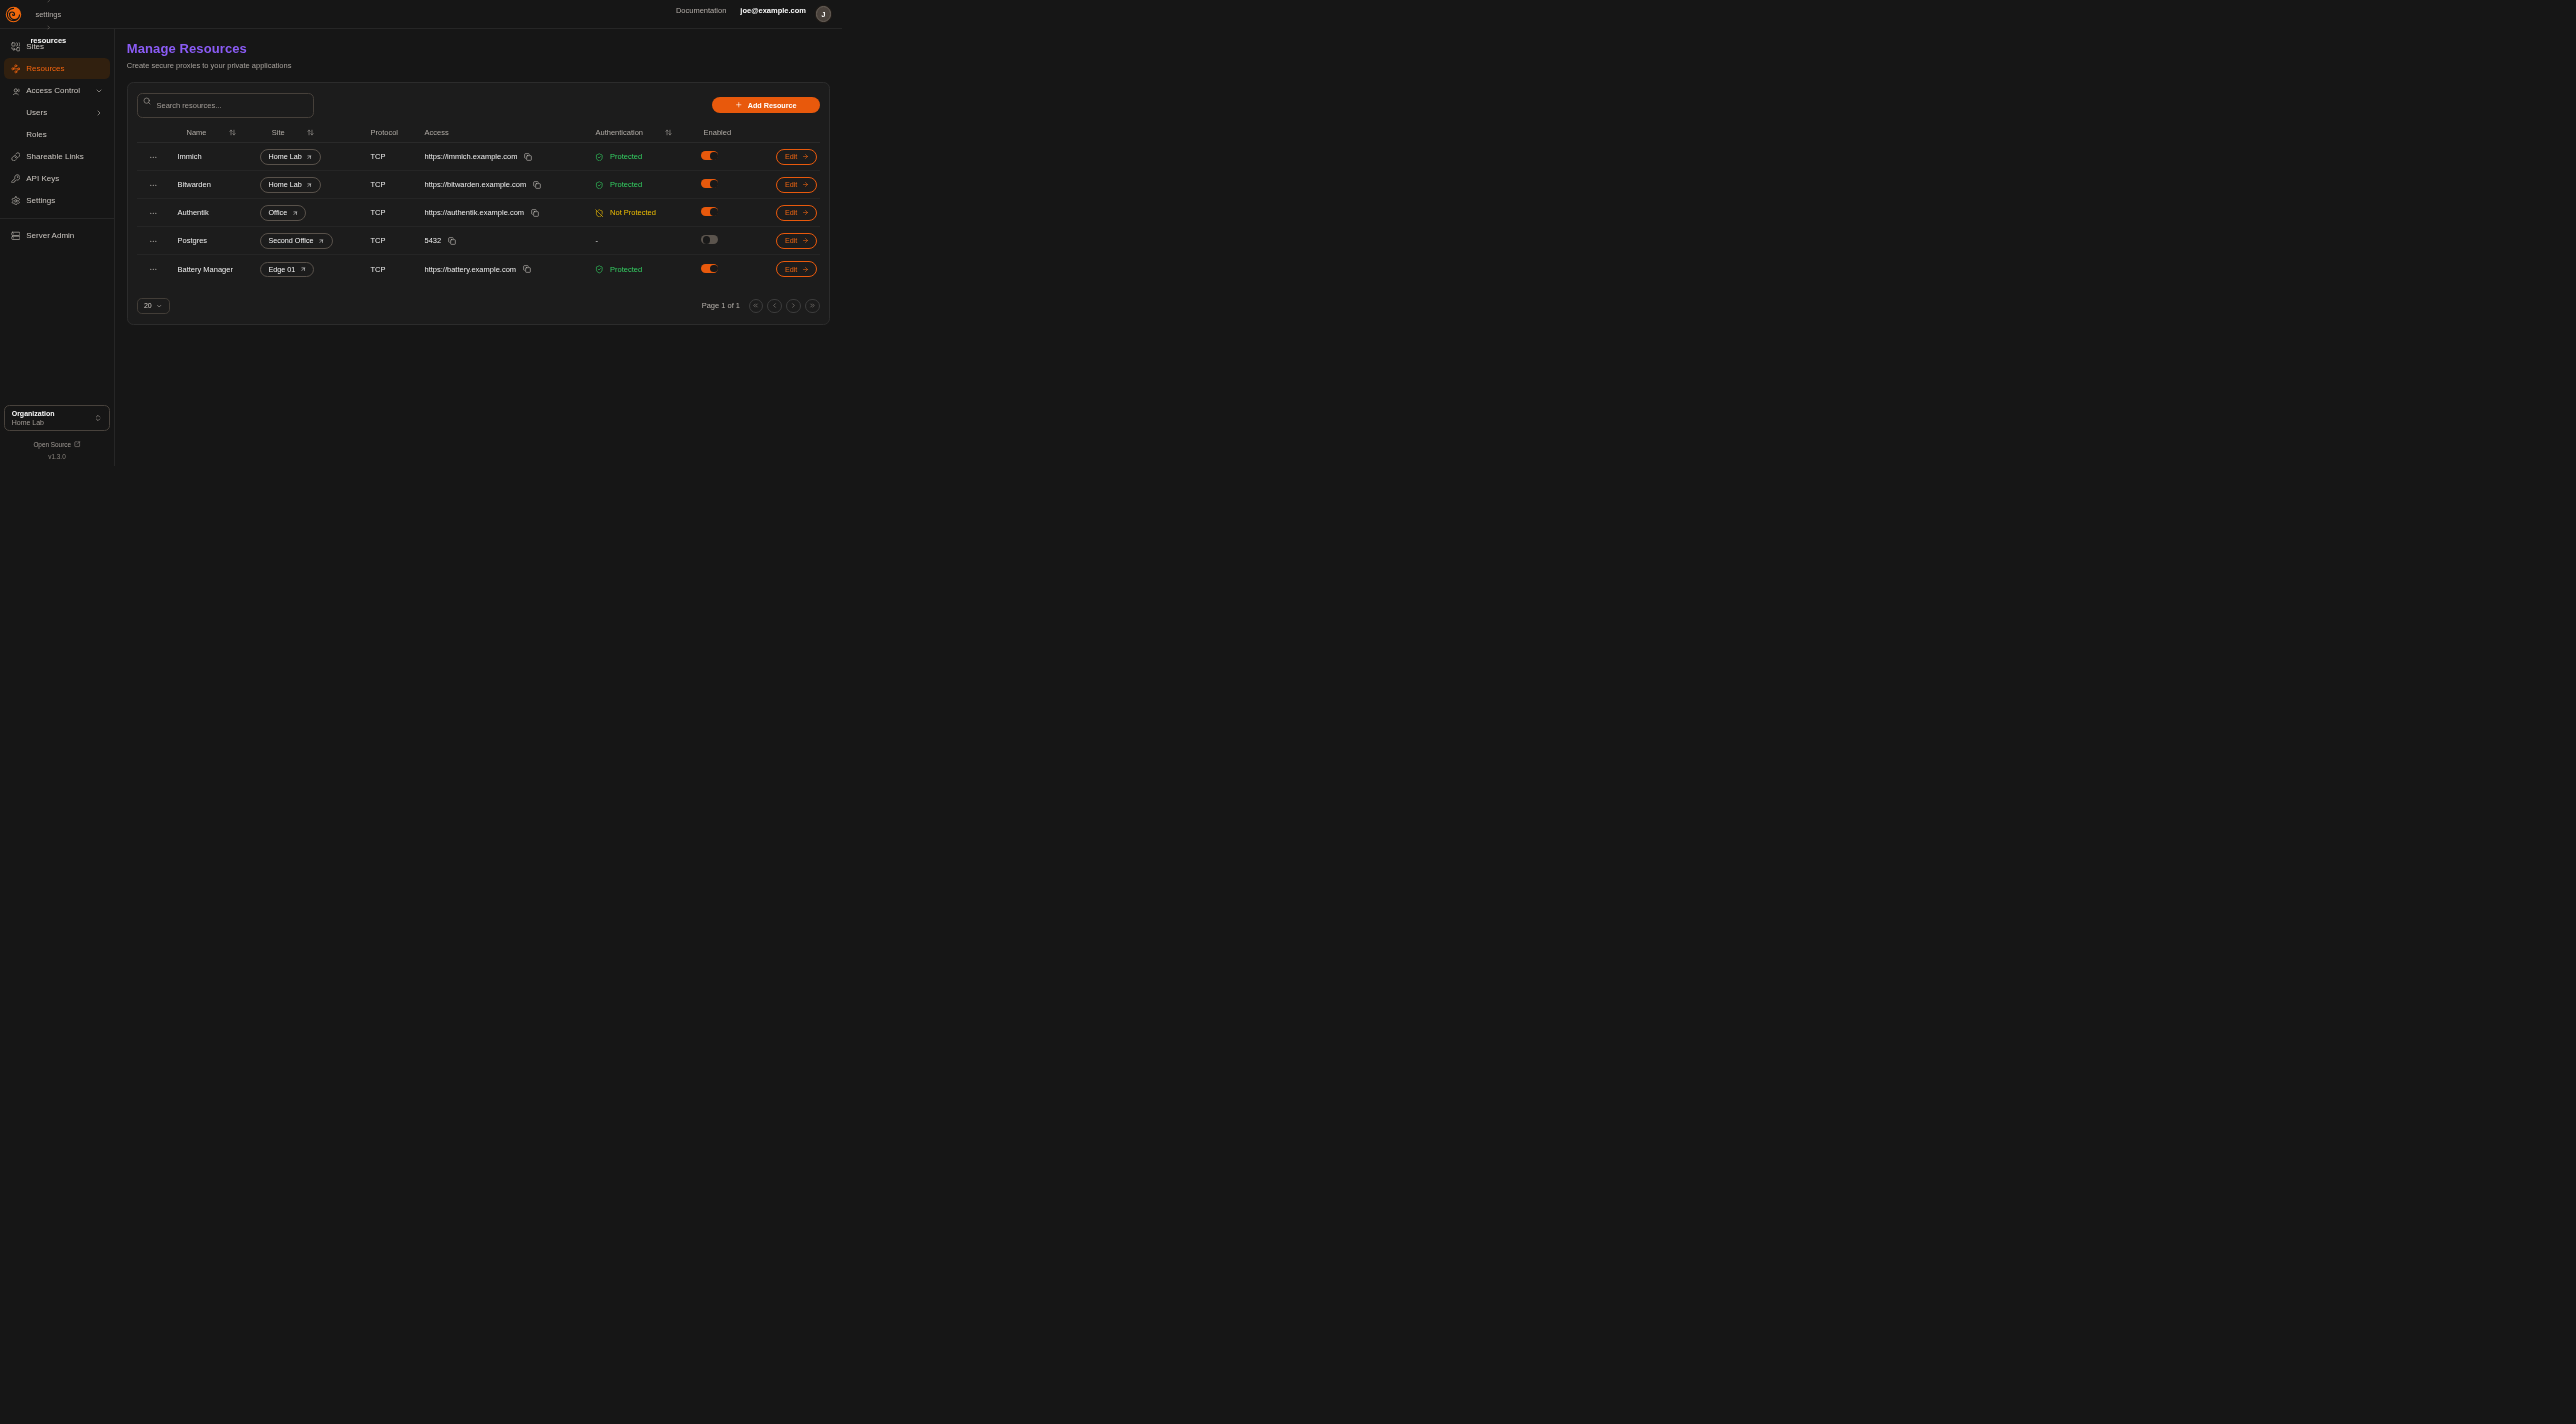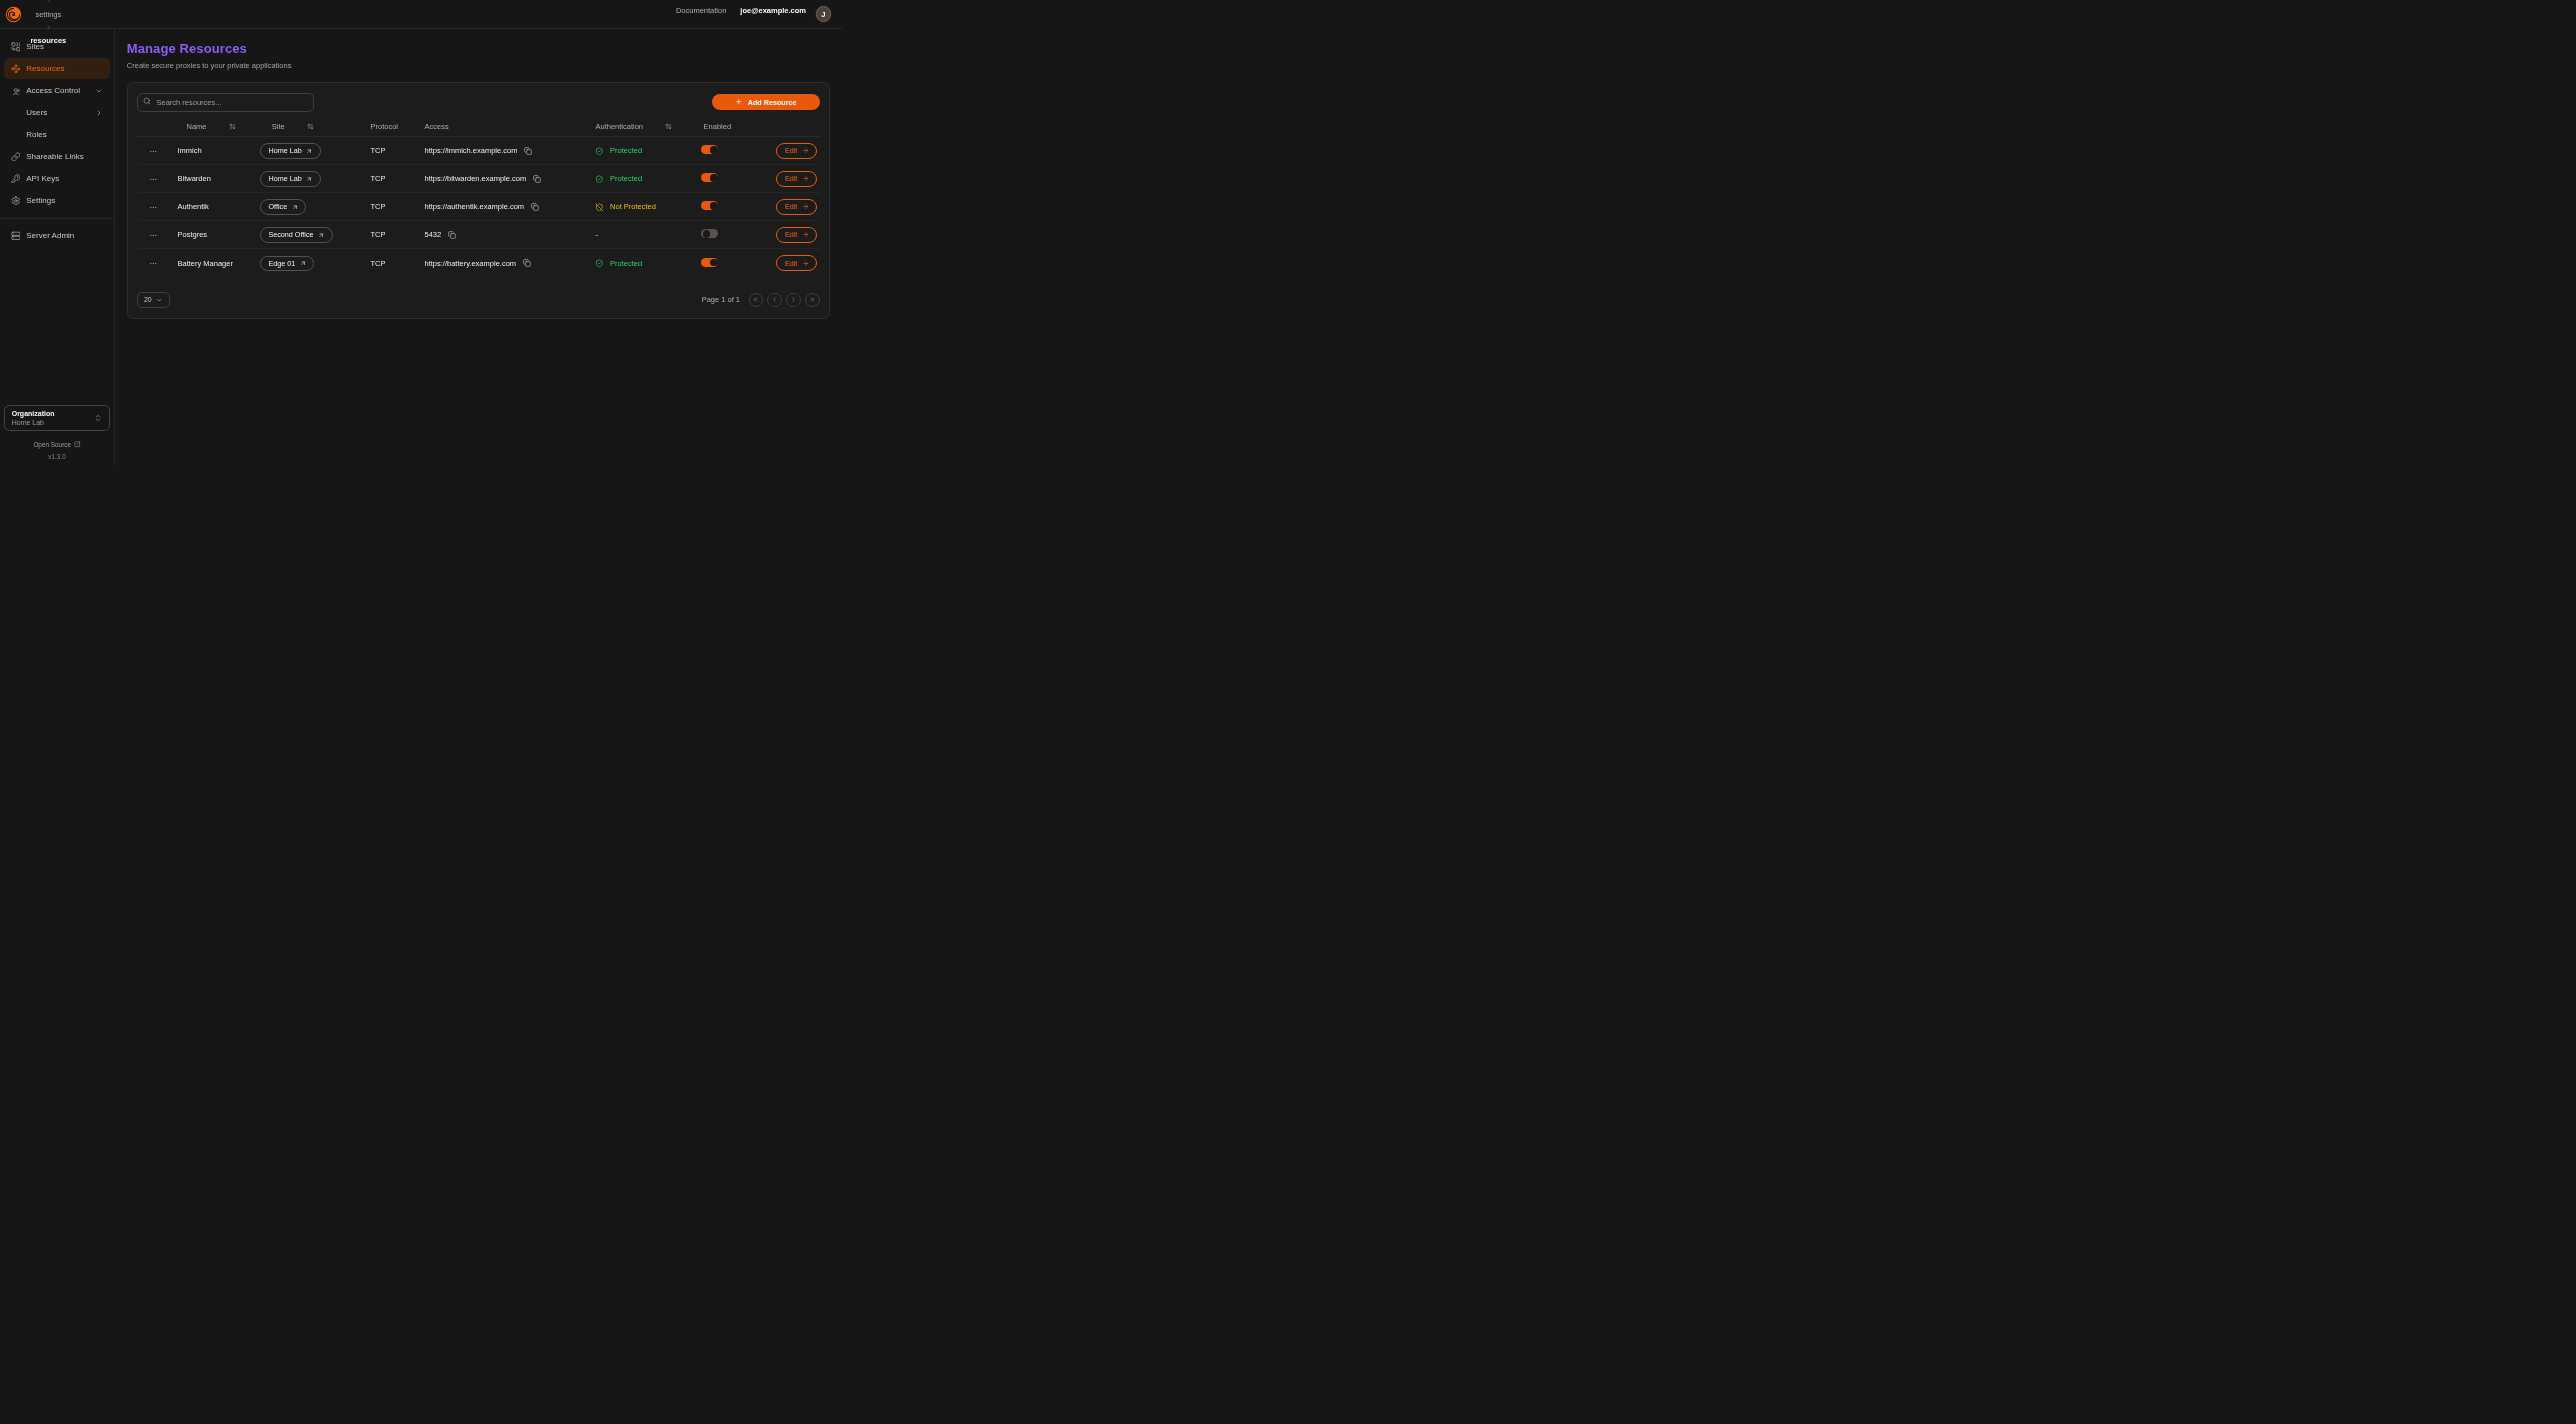--- a/index.html
+++ b/index.html
@@ -48,21 +48,21 @@
   
   .main { flex:1; padding:12.4px 11.8px 0; }
   .page-title { font-size:13px; font-weight:700; color:#8b5cf6; letter-spacing:0.1px; }
   .page-sub { margin-top:4.8px; font-size:7.5px; color:#a6a19b; }
   .card { margin-top:11.8px; background:#1c1c1c; border:0.5px solid #2c2c2c; border-radius:6.4px;
     padding:9.7px; }
 
   .toolbar { display:flex; align-items:center; }
   .search-wrap { position:relative; width:177px; }
   .search-wrap .icn { position:absolute; left:5.9px; top:4.3px; color:#a39d97; }
-  .search-input { width:100%; height:19px; background:transparent; border:0.5px solid #46403a;
+  .search-input { width:100%; height:25px; background:transparent; border:0.5px solid #46403a;
     border-radius:5.4px; padding:0 5.4px 0 18px; font-size:7.5px; color:#e8e8e8; outline:none;
     font-family:inherit; }
   .search-input::placeholder { color:#a39d97; }
   .add-btn { margin-left:auto; height:16.6px; padding:0 23px; border:none; border-radius:8.6px;
     background:#e8590c; color:#fff; font-size:7.2px; font-weight:600; display:flex;
     align-items:center; gap:4.8px; cursor:pointer; font-family:inherit; }
 
   .tgrid { display:grid; grid-template-columns:40px 83px 110px 54px 171px 106px 75px 43px;
     align-items:center; }
   .thead { margin-top:5.4px; height:20.4px; border-bottom:0.5px solid #2a2a2a;

